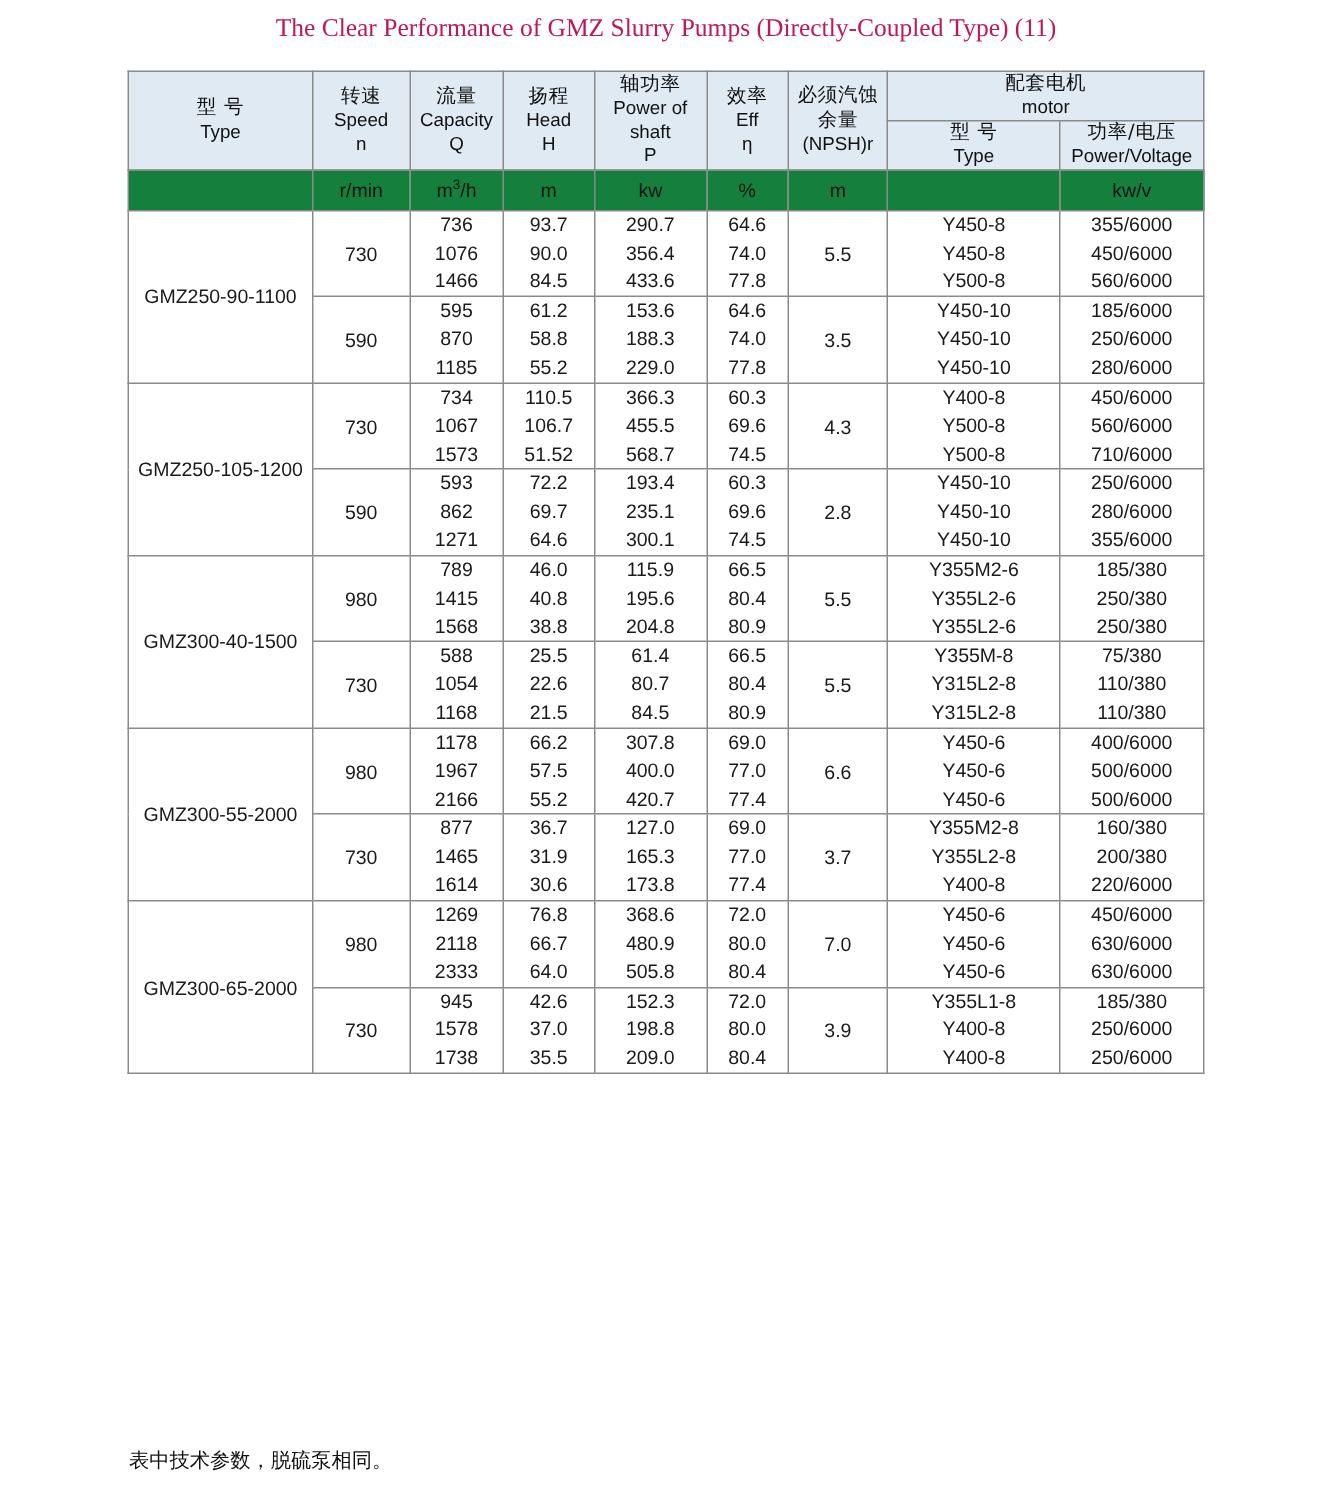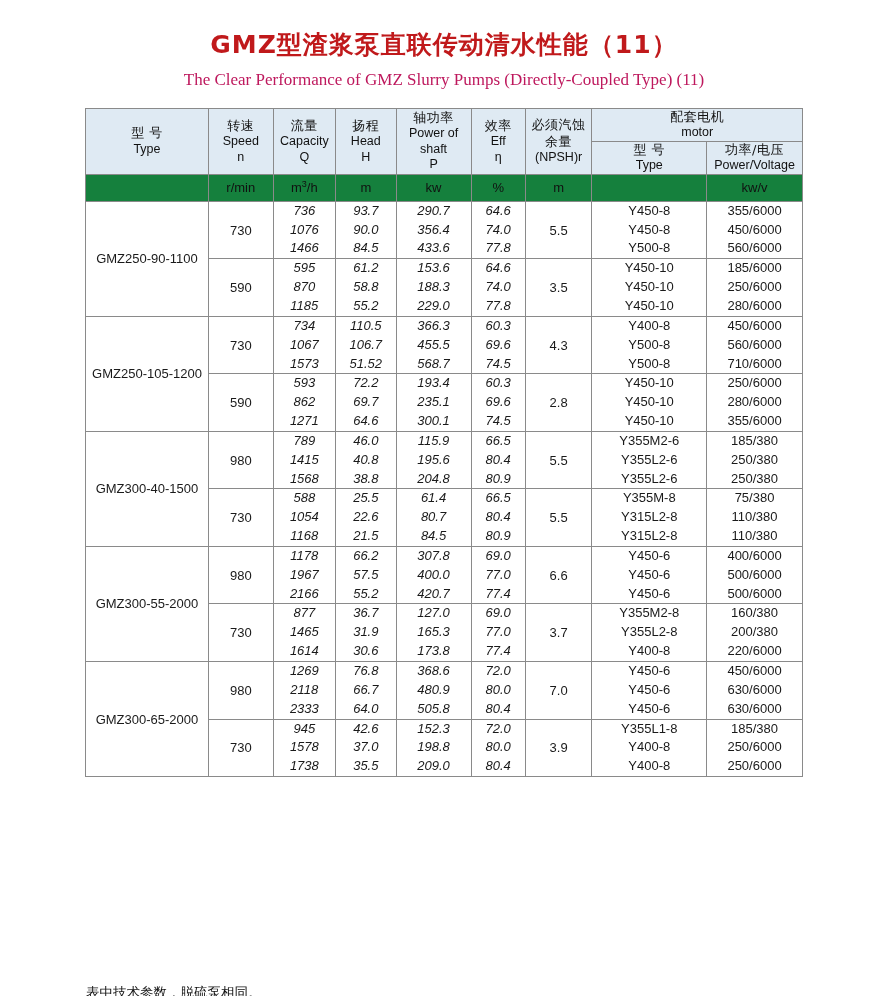--- a/index.html
+++ b/index.html
@@ -92,21 +92,20 @@
     font-size: 13.5px;
   }
   td.npshcell {
     font-size: 13.5px;
   }
   td.numcol {
     padding: 5px 8px 5px 0;
     text-align: right;
     line-height: 1.45;
     font-size: 13.5px;
-    font-style: italic;
   }
   td.motorcol {
     padding: 5px 0;
     line-height: 1.45;
     font-size: 13px;
     text-align: center;
     margin-top: 32px;
   }
   .stack div { white-space: nowrap; }
   .groupsep > td { border-top: 1px solid #8a8a8a; }
@@ -117,21 +116,20 @@
     font-size: 13.5px;
     font-family: "DejaVu Sans", "Liberation Sans", sans-serif;
     color: #111;
   }
 </style>
 </head>
 <body>
 
 <div class="page">
 
-  <div class="title-cn">GMZ型渣浆泵直联传动清水性能（11）</div>
   <div class="title-en">The Clear Performance of GMZ Slurry Pumps (Directly-Coupled Type) (11)</div>
 
   <table class="perf">
     <colgroup>
       <col style="width:118px">
       <col style="width:62px">
       <col style="width:60px">
       <col style="width:58px">
       <col style="width:72px">
       <col style="width:52px">

